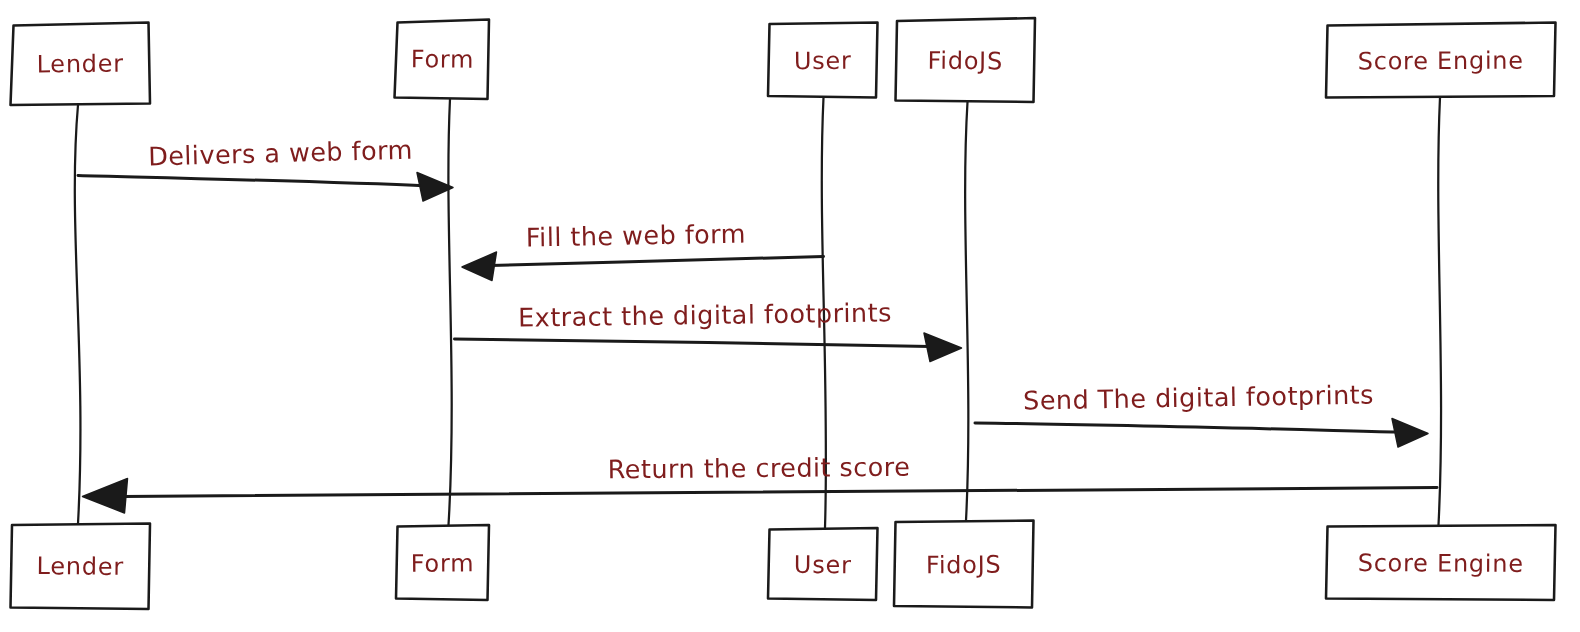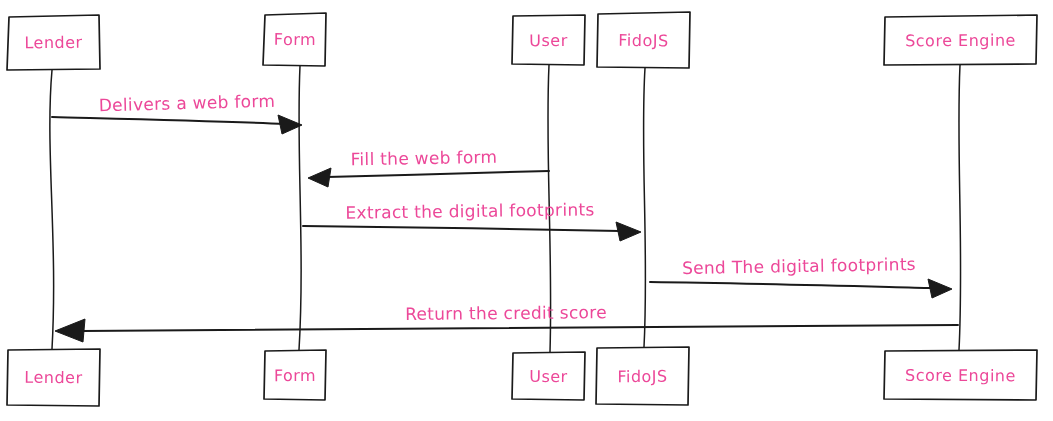--- a/index.html
+++ b/index.html
@@ -6,21 +6,21 @@
     margin: 0;
     padding: 0;
     background: #ffffff;
   }
   .canvas {
     position: relative;
     width: 1053px;
     height: 421px;
     background: #ffffff;
     font-family: "DejaVu Sans", sans-serif;
-    color: #ec4899;
+    color: #7f1d1d;
     overflow: hidden;
   }
   svg.lines {
     position: absolute;
     left: 0;
     top: 0;
     width: 1053px;
     height: 421px;
   }
   svg.lines path.stroke {

